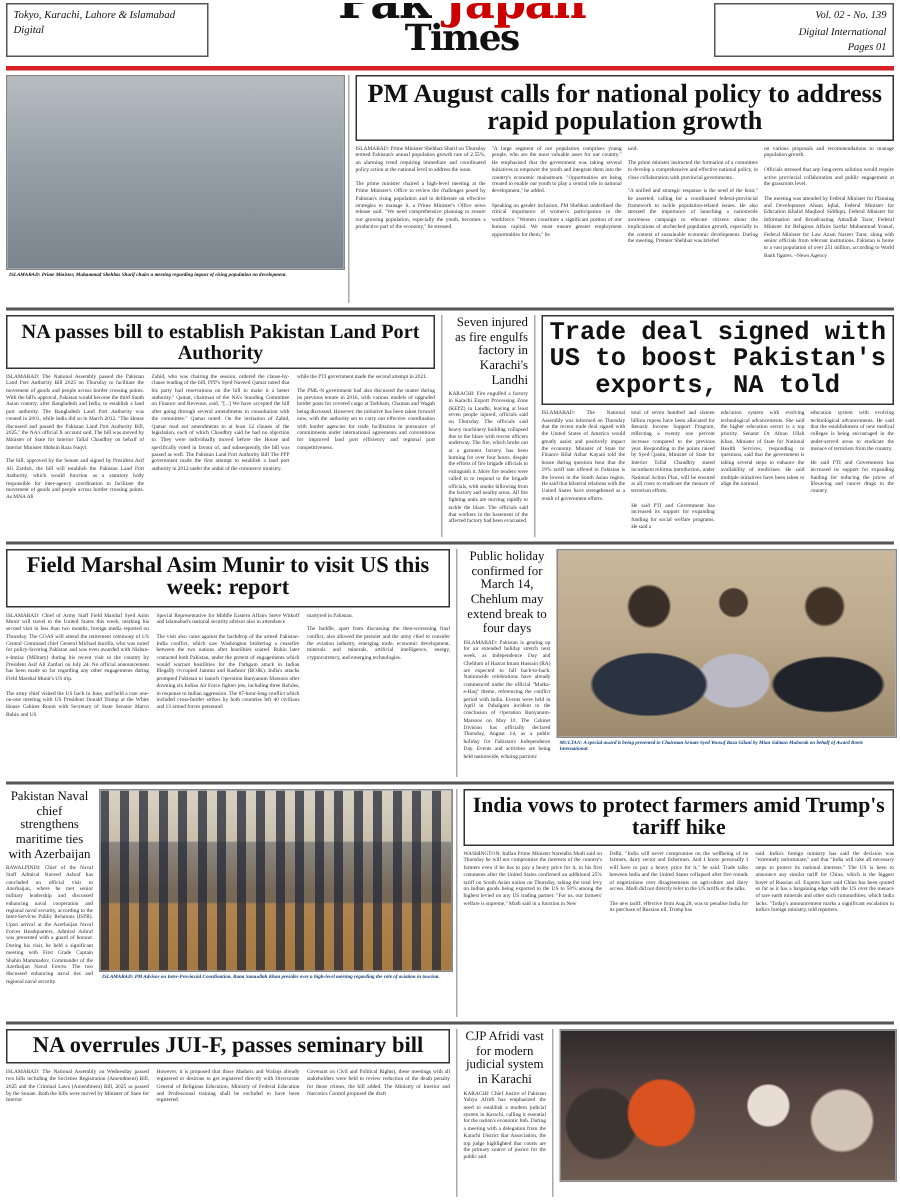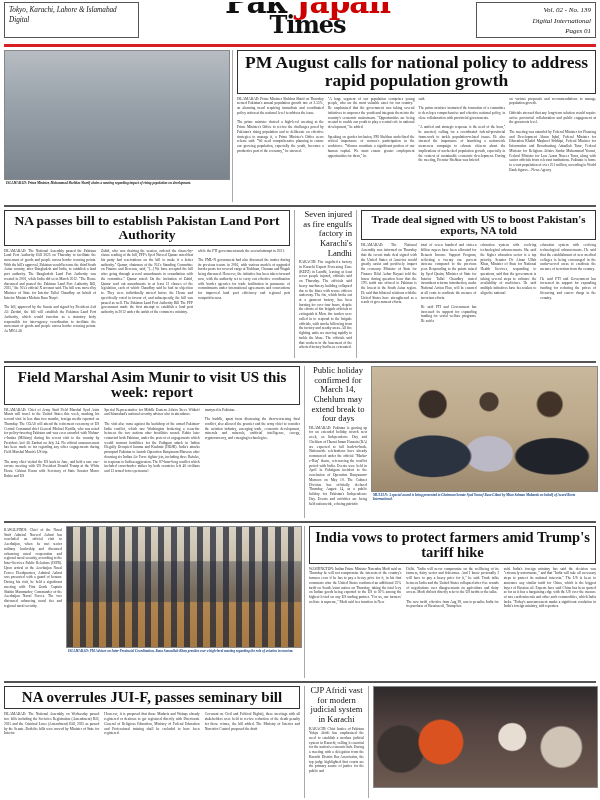--- a/index.html
+++ b/index.html
@@ -132,21 +132,21 @@
 The PML-N government had also discussed the matter during its previous tenure in 2016, with various models of upgraded border posts for covered cargo at Torkham, Chaman and Wagah being discussed. However, the initiative has been taken forward now, with the authority set to carry out effective coordination with border agencies for trade facilitation in pursuance of commitments under international agreements and conventions for improved land port efficiency and regional port competitiveness.</div>
       </div>
     </div>
 
     <div class="sep-v" style="width:62px;padding:0 4px;box-sizing:border-box;">
       <div class="deck" style="text-align:right;font-size:8.6px;line-height:1.12;">Seven injured as fire engulfs factory in Karachi's Landhi</div>
       <div class="body-txt" style="margin-top:2px;">KARACHI: Fire engulfed a factory in Karachi Export Processing Zone (KEPZ) in Landhi, leaving at least seven people injured, officials said on Thursday. The officials said heavy machinery building collapsed due to the blaze with rescue officers underway. The fire, which broke out at a garment factory, has been burning for over four hours, despite the efforts of fire brigade officials to extinguish it. More fire tenders were called in to respond to the brigade officials, with smoke billowing from the factory and nearby areas. All fire fighting units are moving rapidly to tackle the blaze. The officials said that workers in the basement of the affected factory had been evacuated.</div>
     </div>
 
     <div class="sep-v" style="flex:1;padding-left:4px;">
-      <div class="hl-box" style="font-size:11px;padding:3px 4px;">Trade deal signed with US to boost Pakistan's exports, NA told</div>
+      <div class="hl-box" style="font-size:17px;padding:3px 4px;font-family:Liberation Mono, monospace;">Trade deal signed with US to boost Pakistan's exports, NA told</div>
       <div class="row" style="margin-top:3px;gap:4px;">
         <div class="body-txt" style="flex:1;white-space:pre-line;">ISLAMABAD: The National Assembly was informed on Thursday that the recent trade deal signed with the United States of America would greatly assist and positively impact the economy. Minister of State for Finance Bilal Azhar Kayani told the house during question hour that the 19% tariff rate offered to Pakistan is the lowest in the South Asian region. He said that bilateral relations with the United States have strengthened as a result of government efforts.</div>
         <div class="body-txt" style="flex:1;white-space:pre-line;">total of seven hundred and sixteen billion rupees have been allocated for Benazir Income Support Program, reflecting a twenty one percent increase compared to the previous year. Responding to the points raised by Syed Qasim, Minister of State for Interior Tallal Chaudhry stated incumbent reforms introduction, under National Action Plan, will be ensured at all costs to eradicate the menace of terrorism efforts.
 
 He said PTI and Government has increased its support for expanding funding for social welfare programs. He said a</div>
         <div class="body-txt" style="flex:1;white-space:pre-line;">education system with evolving technological advancements. She said the higher education sector is a top priority. Senator Dr Afnan Ullah Khan, Minister of State for National Health Services, responding to questions, said that the government is taking several steps to enhance the availability of medicines. He said multiple initiatives have been taken to align the national</div>
         <div class="body-txt" style="flex:1;white-space:pre-line;">education system with evolving technological advancements. He said that the establishment of new medical colleges is being encouraged in the under-served areas to eradicate the menace of terrorism from the country.
 
 He said PTI and Government has increased its support for expanding funding for reducing the prices of lifesaving and cancer drugs in the country.</div>
       </div>
@@ -183,20 +183,21 @@
       </div>
     </div>
   </div>
 
   <div class="rule2"></div>
 
   <div class="row" style="height:152px;">
 
     <div style="width:300px;padding-right:4px;box-sizing:border-box;display:flex;">
       <div style="width:62px;padding-right:4px;box-sizing:border-box;">
+        <div class="deck" style="font-size:8.6px;line-height:1.12;">Pakistan Naval chief strengthens maritime ties with Azerbaijan</div>
         <div class="body-txt" style="margin-top:2px;">RAWALPINDI: Chief of the Naval Staff Admiral Naveed Ashraf has concluded an official visit to Azerbaijan, where he met senior military leadership and discussed enhancing naval cooperation and regional naval security, according to the Inter-Services Public Relations (ISPR). Upon arrival at the Azerbaijan Naval Forces Headquarters, Admiral Ashraf was presented with a guard of honour. During his visit, he held a significant meeting with First Grade Captain Shahin Mammadov, Commander of the Azerbaijan Naval Forces. The two discussed enhancing naval ties and regional naval security.</div>
       </div>
       <div style="flex:1;">
         <div class="photo ph-conf" style="width:100%;height:120px;border:1px solid #888;"></div>
         <div class="cap blue">ISLAMABAD: PM Advisor on Inter-Provincial Coordination, Rana Sanaullah Khan presides over a high-level meeting regarding the role of aviation in tourism.</div>
       </div>
     </div>
 
     <div class="sep-v" style="flex:1;padding-left:4px;">
       <div class="hl-box" style="font-size:14.5px;padding:3px 4px;">India vows to protect farmers amid Trump's tariff hike</div>

